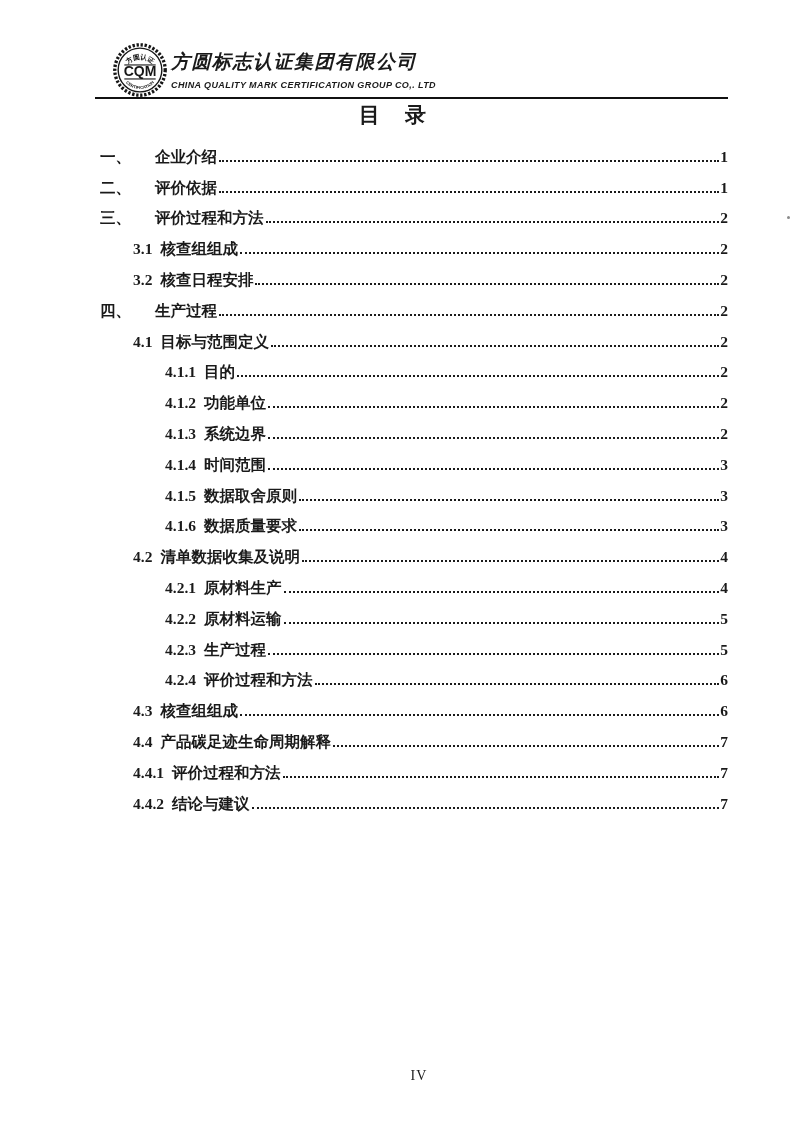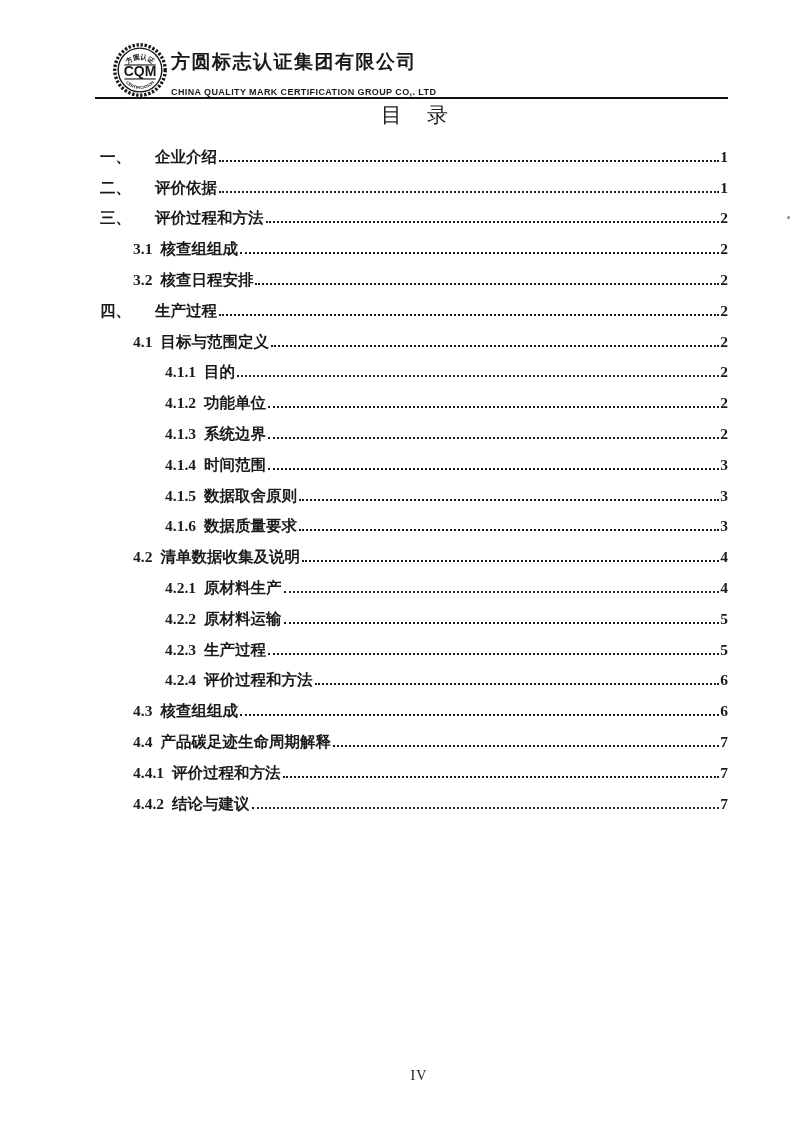--- a/index.html
+++ b/index.html
@@ -19,55 +19,55 @@
   
   .logo {
     position: absolute;
     left: 112px;
     top: 42px;
     width: 56px;
     height: 56px;
   }
   .logo svg { width: 100%; height: 100%; }
 
-  .company { position: absolute; left: 171px; top: 49px; }
+  .company { position: absolute; left: 171px; top: 49px; font-style: italic; }
   .company-cn {
     font-family: "Liberation Sans", "DejaVu Sans", sans-serif;
     font-size: 19px;
     font-weight: bold;
     letter-spacing: 1.5px;
     white-space: nowrap;
   }
   .company-en {
     font-family: "Liberation Sans", "DejaVu Sans", sans-serif;
     font-size: 9px;
     font-weight: bold;
     letter-spacing: 0.4px;
-    margin-top: 12px;
+    margin-top: 5px;
     white-space: nowrap;
   }
 
   .rule {
     position: absolute;
     left: 95px;
     top: 97px;
     width: 633px;
     height: 2px;
     background: #111;
   }
 
   
   .toc-title {
     position: absolute;
-    left: 99px;
+    left: 77px;
     top: 101px;
     width: 633px;
     text-align: center;
     font-size: 21px;
-    font-weight: normal;
+    font-weight: bold;
     letter-spacing: 2px;
   }
 
   
   .toc {
     position: absolute;
     left: 95px;
     top: 136px;
     width: 633px;
   }

